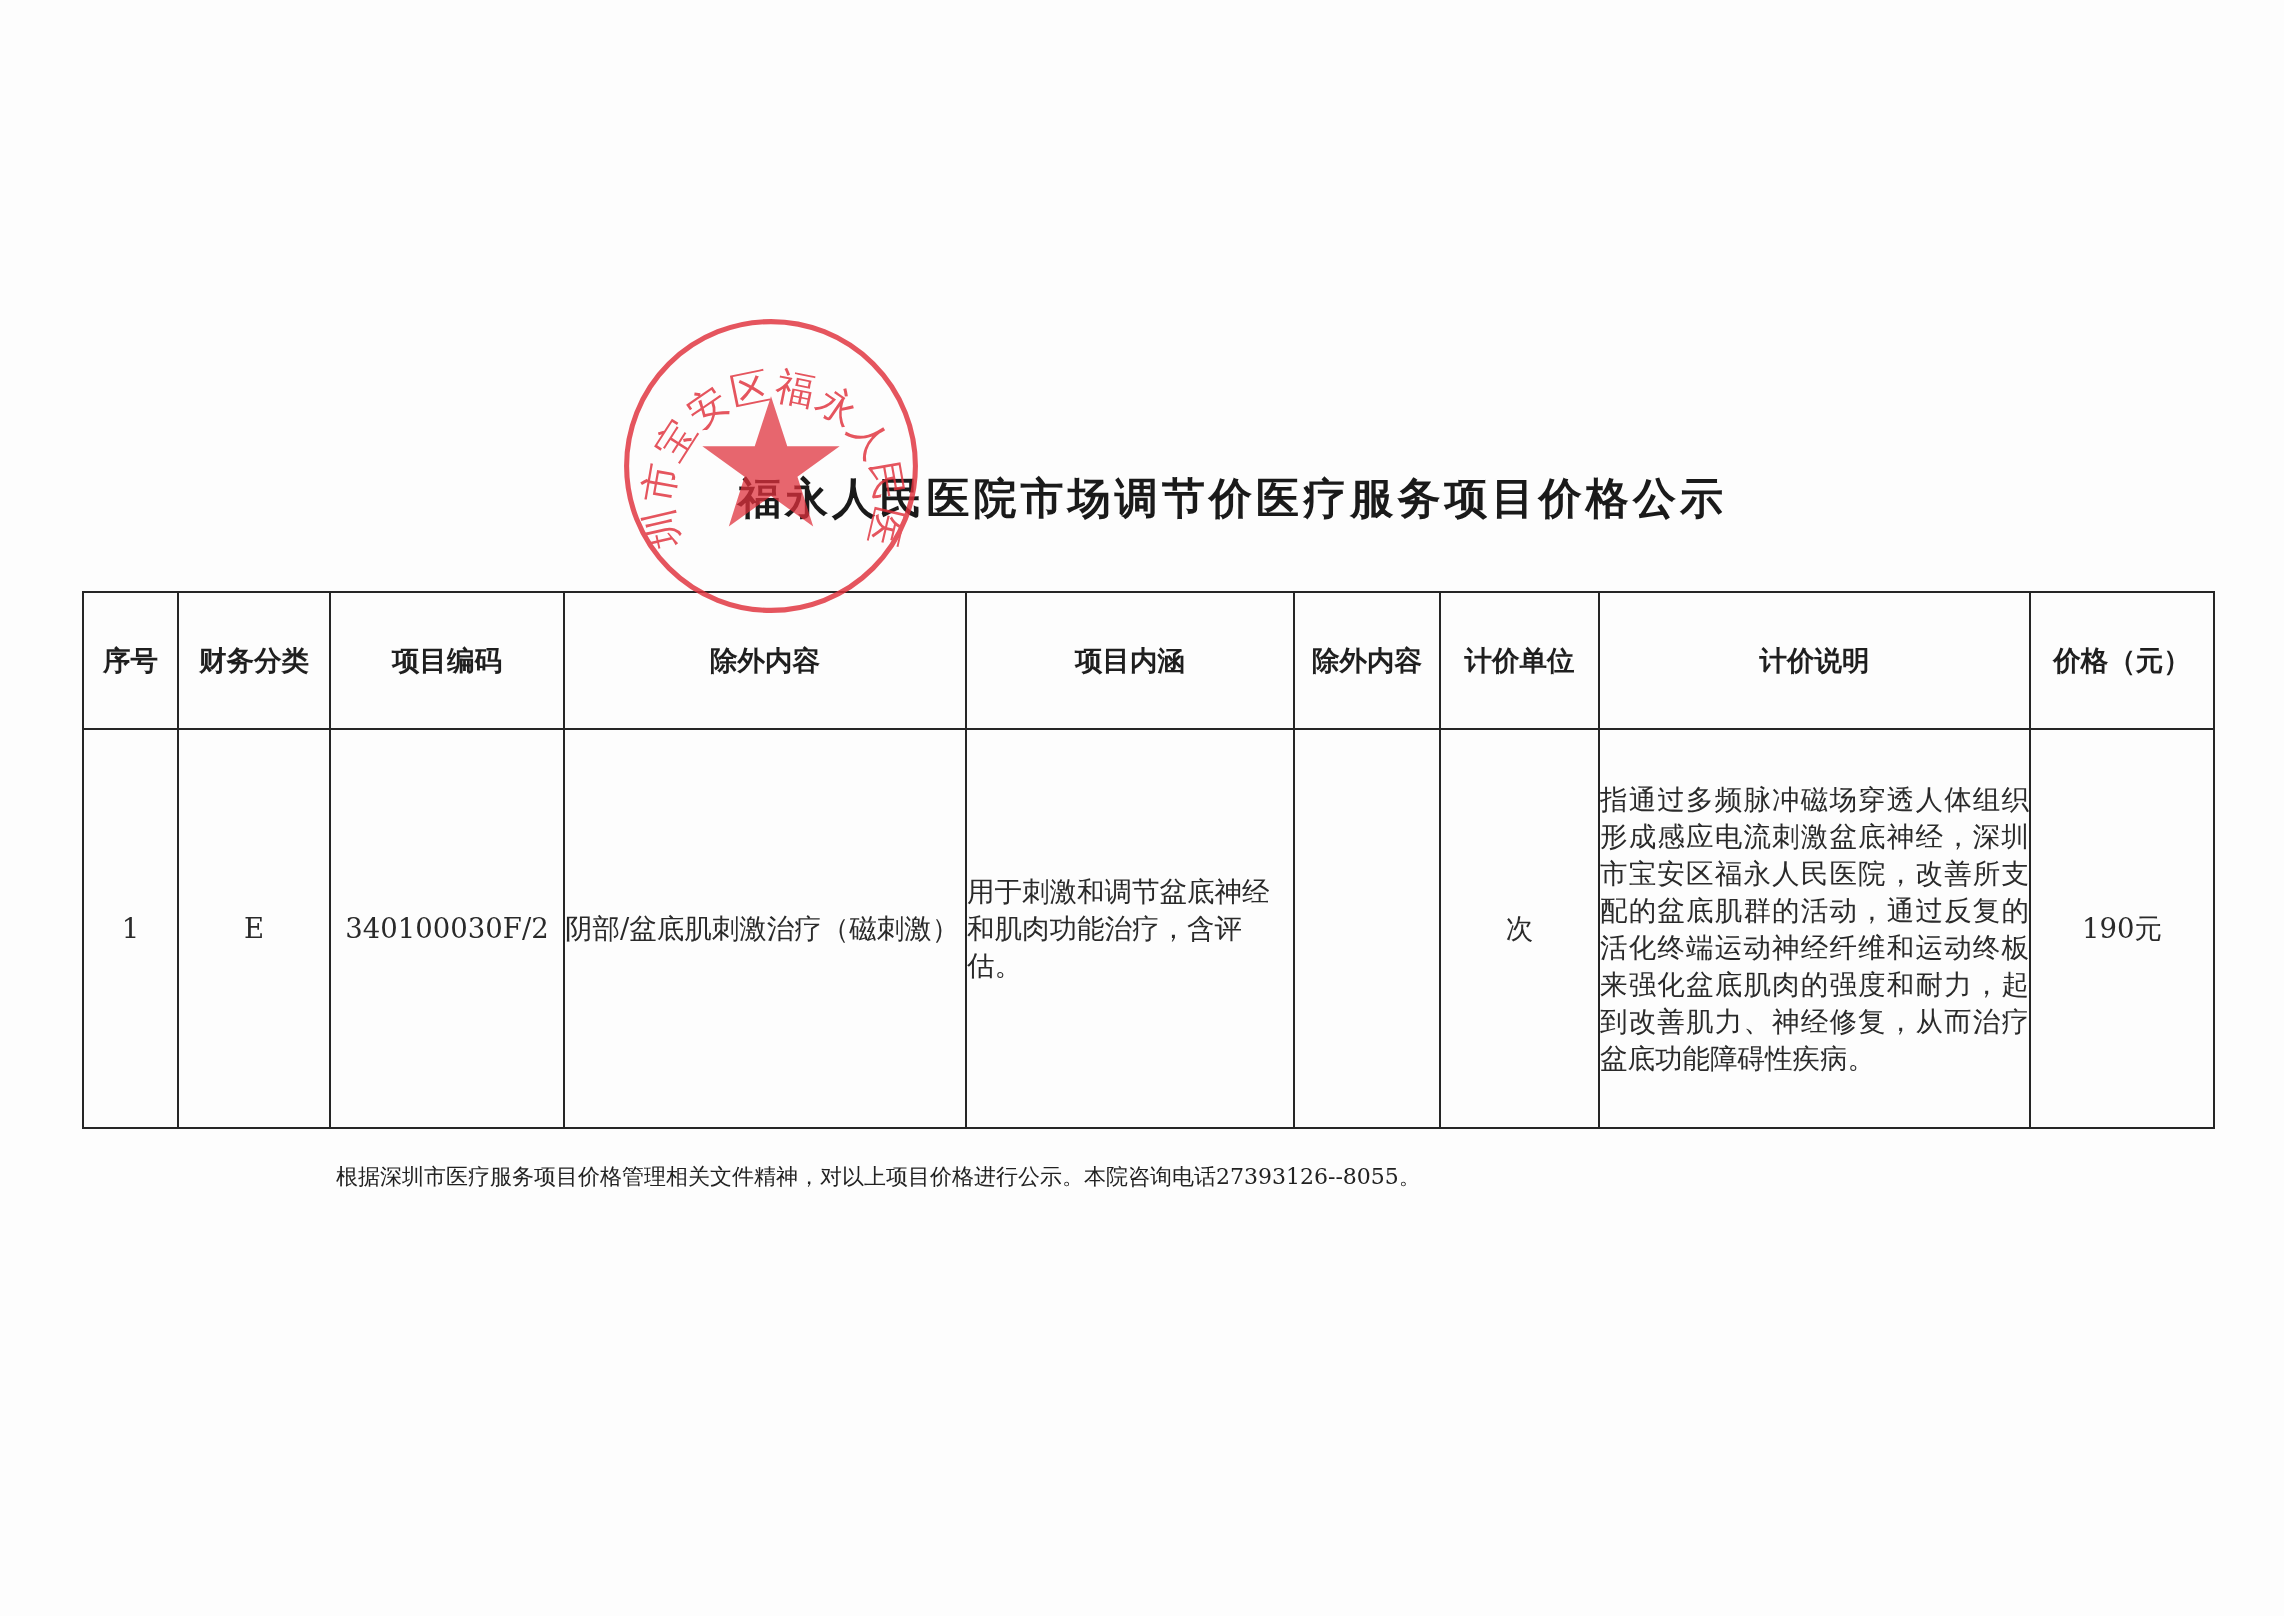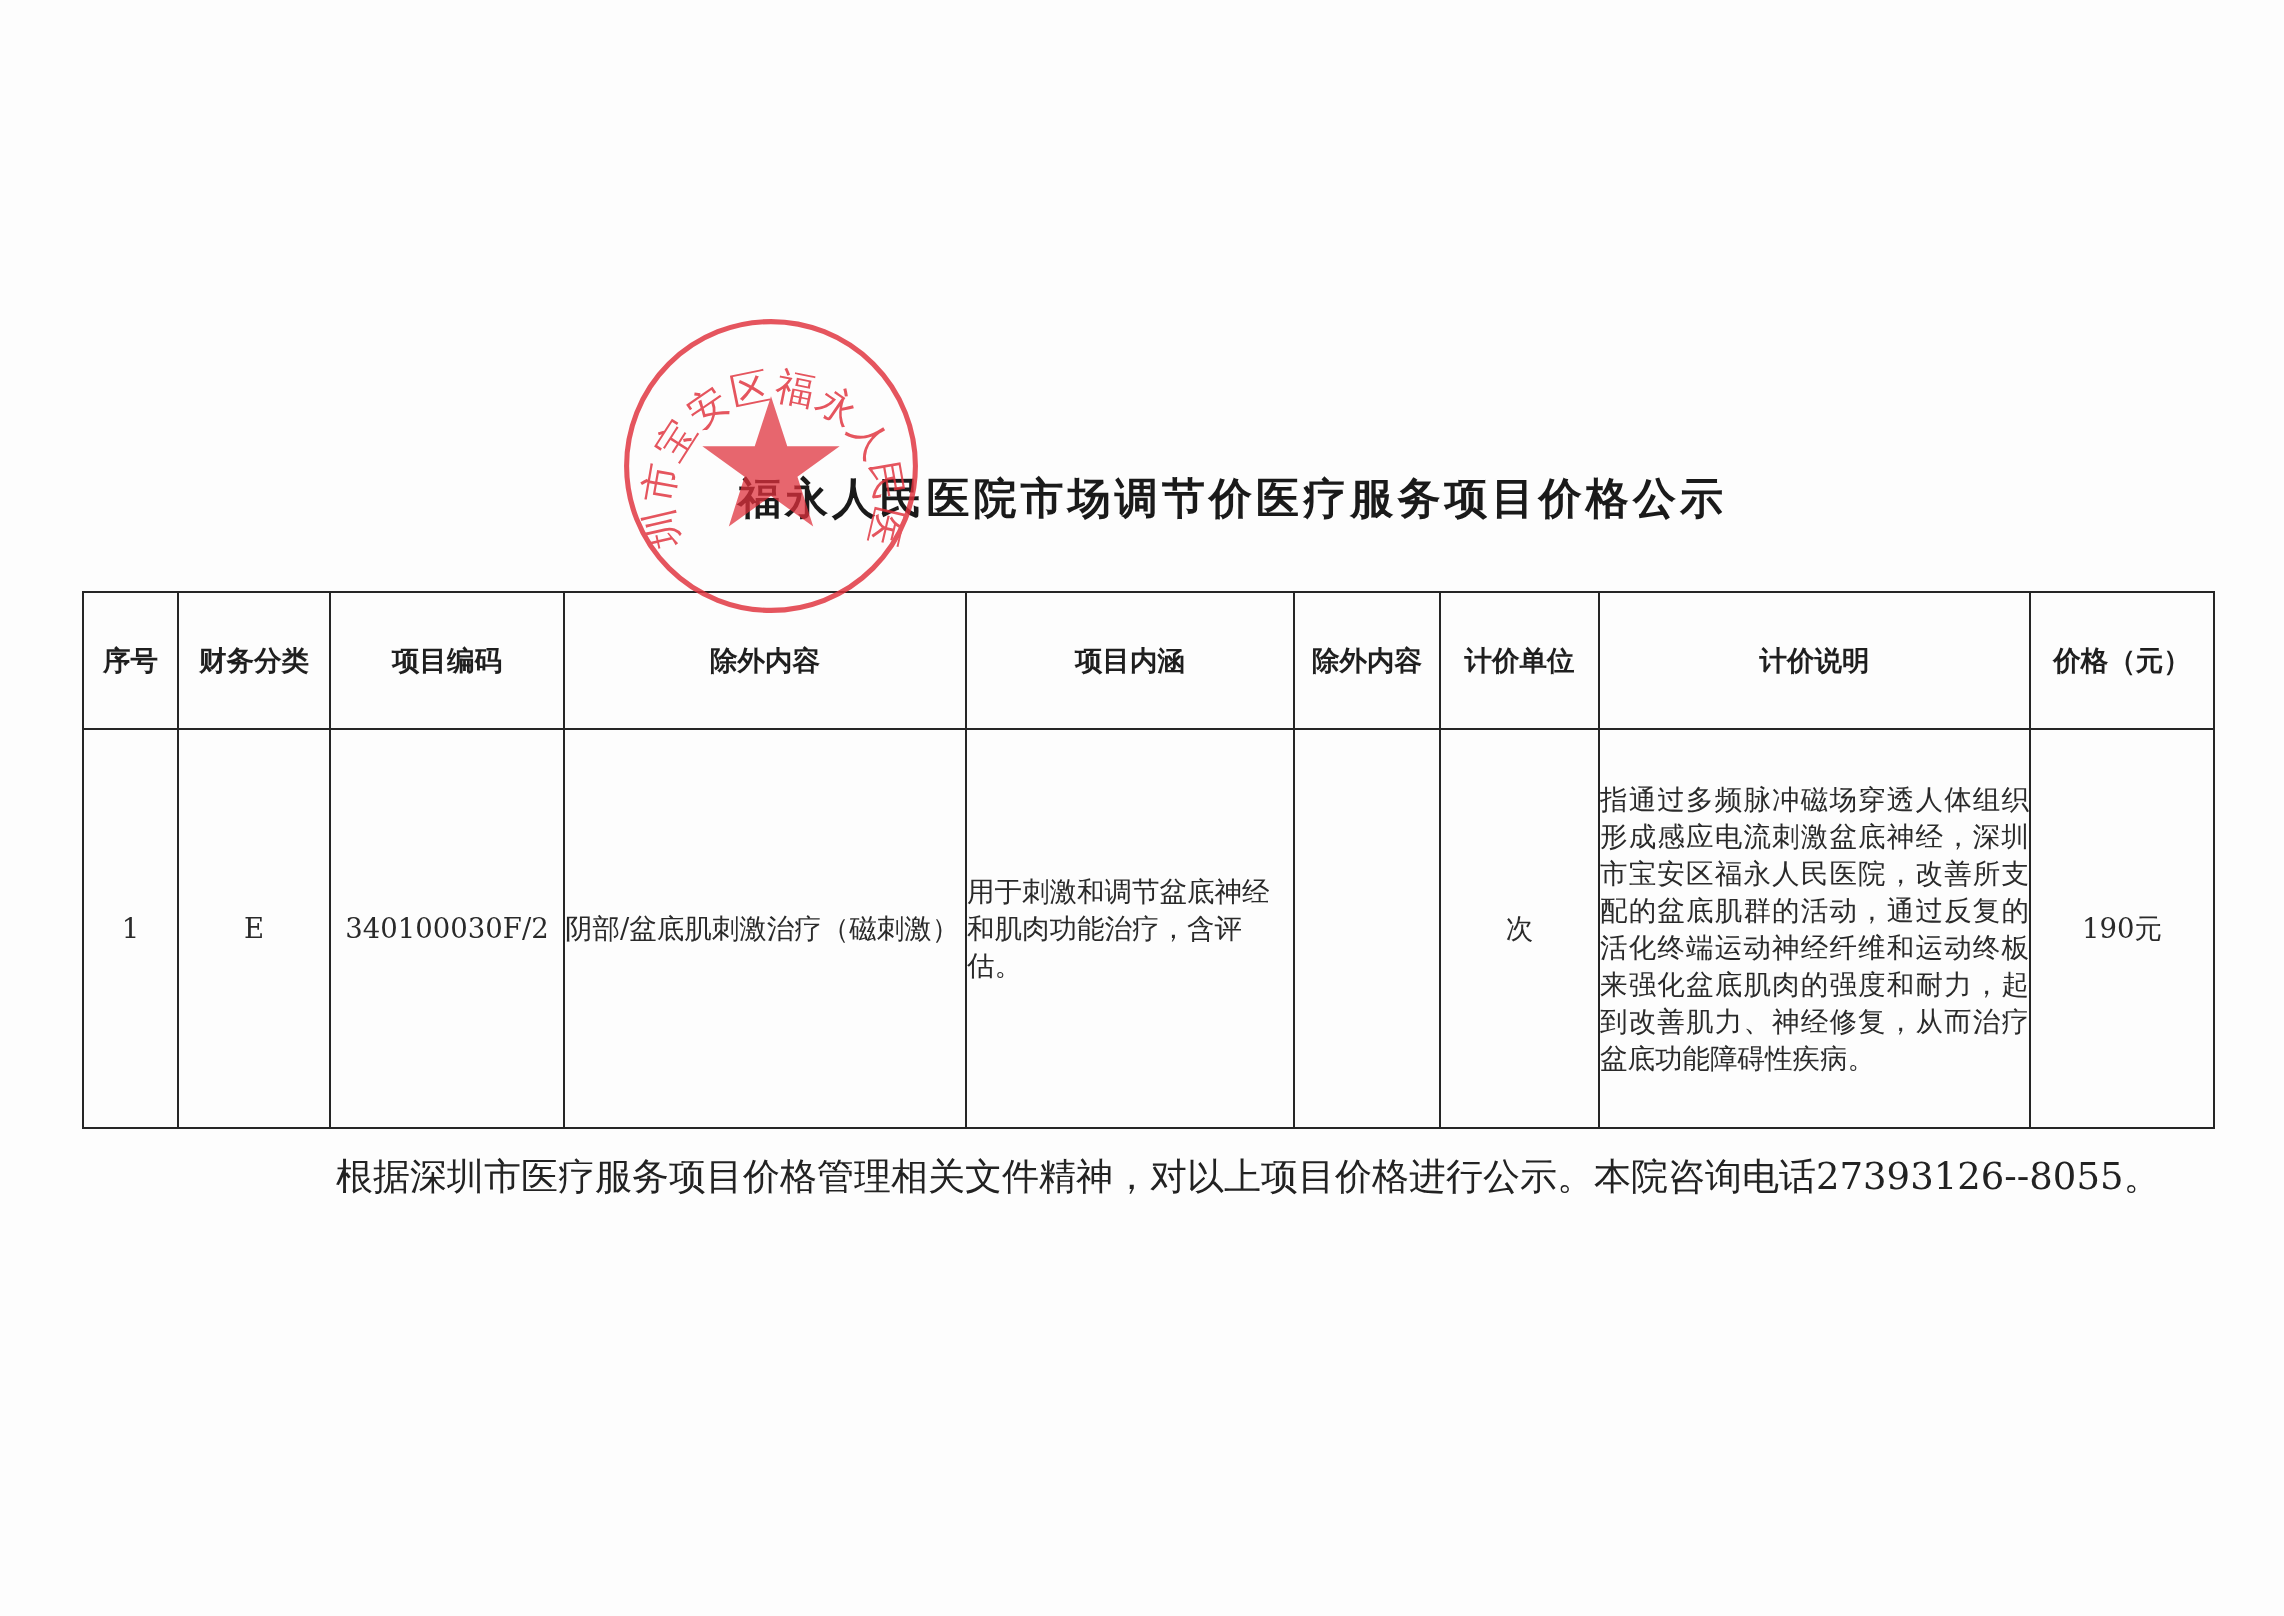--- a/index.html
+++ b/index.html
@@ -24,21 +24,21 @@
     height:135px; font-family:"DejaVu Sans","Liberation Sans",sans-serif; font-weight:bold;
     font-size:27.5px; text-align:center; white-space:nowrap; color:#1f1f1f;
   }
   th.left { text-align:left; padding-left:4.1px; }
   table.price td { font-size:27.5px; line-height:37px; color:#2a2a2a; }
   td.center { text-align:center; }
   td.left { text-align:left; padding:0 5.1px; }
   td.desc { text-align:justify; padding:0 6.1px; line-height:36px; }
   .footer {
     position:absolute; left:336px; top:1154px; width:1627px; height:46px;
-    font-size:37px; line-height:46px; white-space:nowrap; color:#222;
+    font-size:22px; line-height:46px; white-space:nowrap; color:#222;
   }
   .stamp {
     position:absolute; left:621px; top:316px; width:300px; height:300px; z-index:3;
     pointer-events:none; opacity:0.82;
   }
 </style>
 </head>
 <body>
 
 <div class="title">福永人民医院市场调节价医疗服务项目价格公示</div>

